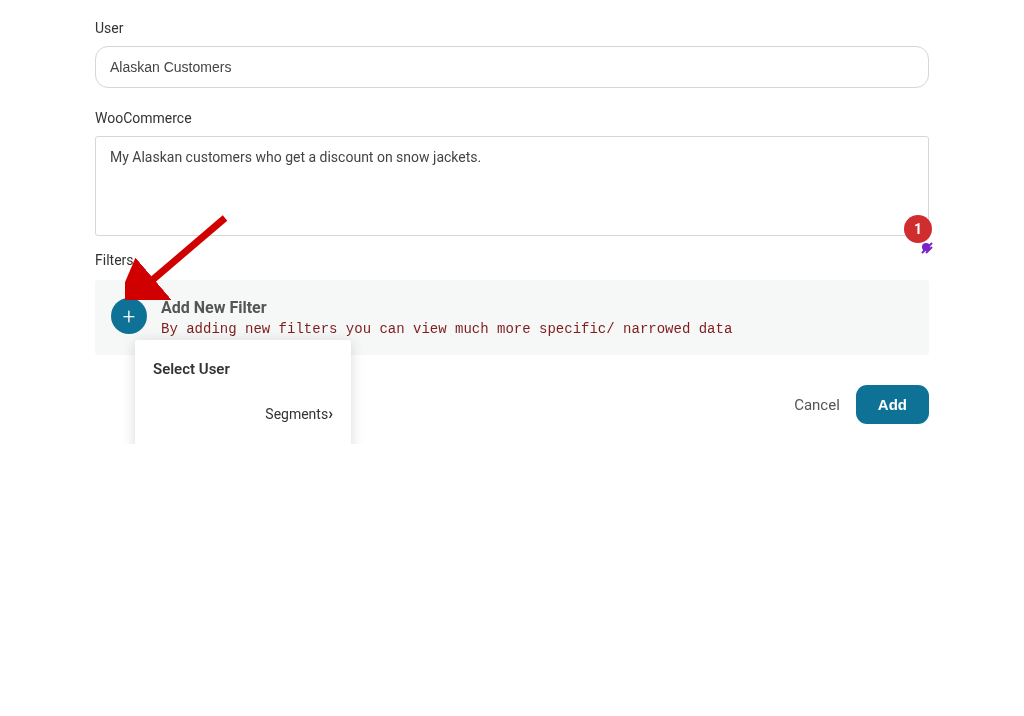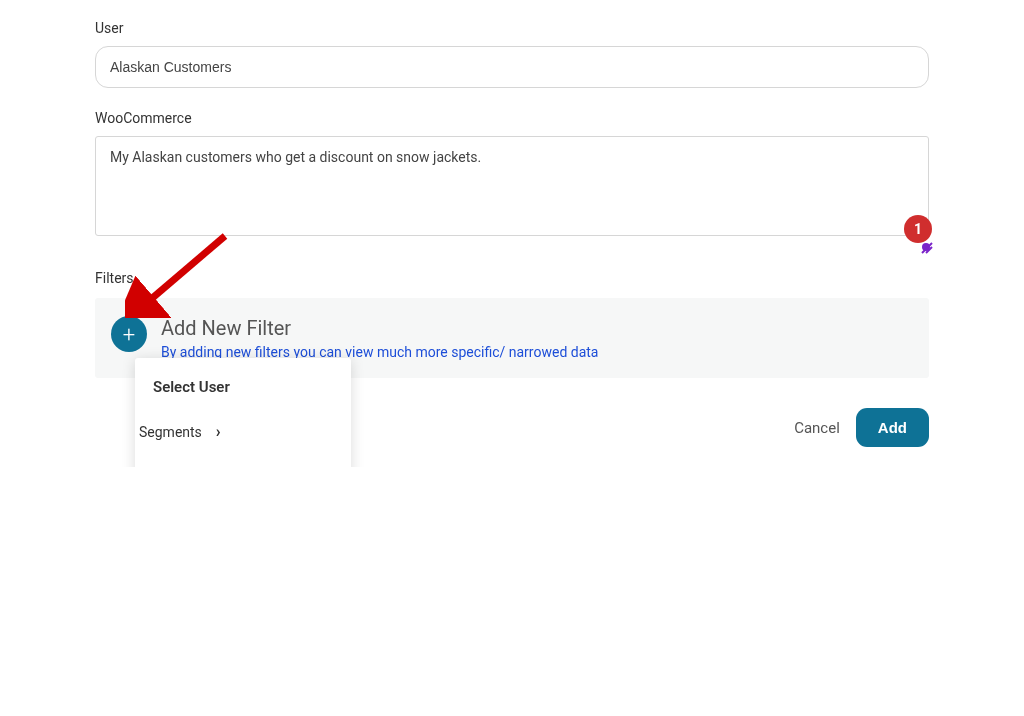--- a/index.html
+++ b/index.html
@@ -22,21 +22,21 @@
       width: 100%;
       padding: 12px 14px;
       border: 1px solid #d6d6d6;
       border-radius: 13px;
       font-size: 14px;
       color: #444;
       margin-bottom: 22px;
     }
     .textarea-wrapper {
       position: relative;
-      margin-bottom: 30px;
+      margin-bottom: 12px;
     }
     .textarea-input {
       width: 100%;
       padding: 12px 14px;
       border: 1px solid #d6d6d6;
       border-radius: 3px;
       font-size: 14px;
       color: #444;
       height: 100px;
       resize: both;
@@ -87,28 +87,29 @@
       color: #fff;
       display: flex;
       align-items: center;
       justify-content: center;
       font-size: 22px;
       font-weight: 300;
       flex-shrink: 0;
       cursor: pointer;
     }
     .filter-title {
-      font-size: 20px;
-      font-weight: 400;
+      font-size: 16px;
+      font-weight: 700;
       color: #555;
       margin-bottom: 4px;
     }
     .filter-desc {
       font-size: 14px;
-      color: #1d4ed8;
+      color: #7f1d1d;
+      font-family: Liberation Mono, monospace;
     }
     .actions {
       display: flex;
       justify-content: flex-end;
       align-items: center;
       gap: 16px;
       margin-top: 30px;
     }
     .cancel-link {
       color: #555;
@@ -137,27 +138,26 @@
       padding-top: 14px;
     }
     .dropdown-title {
       font-size: 15px;
       font-weight: 600;
       color: #333;
       padding: 6px 18px 14px;
     }
     .dropdown-item {
       display: flex;
-      justify-content: flex-start;
-      align-items: center;
-      padding: 12px 4px;
-      font-size: 14px;
-      color: #333;
-      cursor: pointer;
-      gap: 14px;
+      justify-content: flex-end;
+      align-items: center;
+      padding: 12px 18px;
+      font-size: 14px;
+      color: #333;
+      cursor: pointer;
     }
     .dropdown-item.selected {
       background: #f1f4f7;
       color: #1973a8;
     }
     .chevron {
       font-size: 16px;
       font-weight: bold;
       color: #333;
     }

